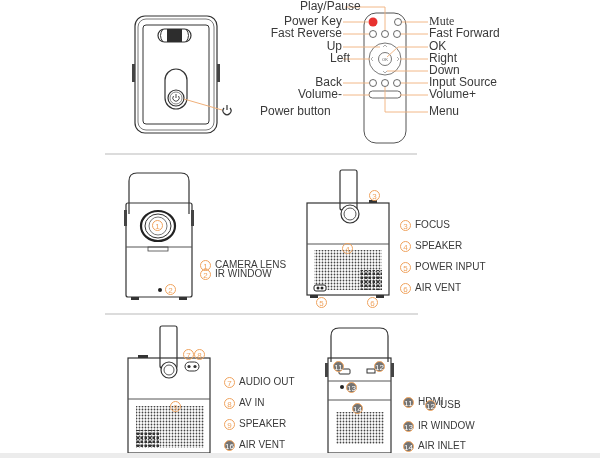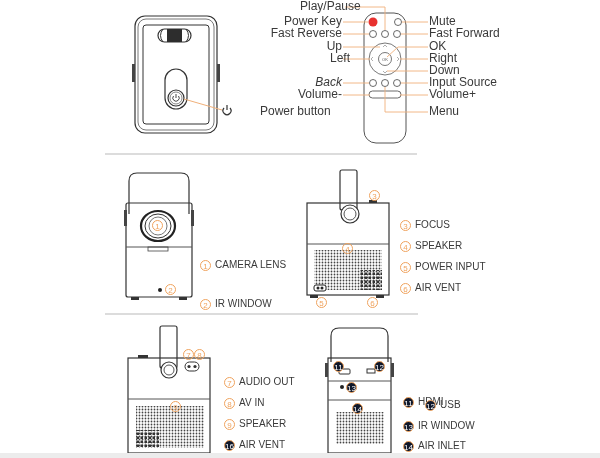--- a/index.html
+++ b/index.html
@@ -4,21 +4,21 @@
   <style>
     html, body { margin: 0; padding: 0; background: #ffffff; }
     body { width: 600px; height: 458px; position: relative; overflow: hidden;
            font-family: "Liberation Sans", sans-serif; color: #333; }
     .lbl { position: absolute; font-size: 12px; color: #3a3a3a; white-space: nowrap; line-height: 11px; }
     .lbl.r { text-align: right; }
     .cap { position: absolute; font-size: 10px; color: #3a3a3a; white-space: nowrap; line-height: 12px; }
     .num { display: inline-block; width: 11px; height: 11px; border: 1px solid #f0a35e; border-radius: 50%;
            color: #f0a35e; font-size: 8px; line-height: 11px; text-align: center; margin-right: 4px;
            vertical-align: middle; box-sizing: border-box; }
-    .num.fill { background: #0f172a; color: #fff; border-color: #f4a862; }
+    .num.fill { background: #737373; color: #fff; border-color: #f4a862; }
     .divider { position: absolute; height: 2px; background: #dcdcdc; }
     svg { position: absolute; overflow: visible; }
     .bottom-bar { position: absolute; left: 0; top: 453px; width: 600px; height: 5px; background: #ececec; }
   </style>
 </head>
 <body>
 
 <svg style="left:0;top:0;" width="600" height="140">
   <defs>
     <pattern id="grill" width="3" height="3" patternUnits="userSpaceOnUse">
@@ -98,24 +98,24 @@
     <line x1="401" y1="83" x2="428" y2="83"></line>
     <line x1="400" y1="95" x2="428" y2="95"></line>
     <path d="M385 87 V112 H428"></path>
   </g>
 </svg>
 <span class="lbl" style="left:300px;top:1px;">Play/Pause</span>
 <span class="lbl r" style="right:258px;top:16px;">Power Key</span>
 <span class="lbl r" style="right:258px;top:28px;">Fast Reverse</span>
 <span class="lbl r" style="right:258px;top:41px;">Up</span>
 <span class="lbl r" style="right:250px;top:53px;">Left</span>
-<span class="lbl r" style="right:258px;top:77px;font-style:italic;">Back</span>
+<span class="lbl r" style="right:258px;top:77px;">Back</span>
 <span class="lbl r" style="right:258px;top:89px;">Volume-</span>
 
-<span class="lbl" style="left:429px;top:16px;">Mute</span>
+<span class="lbl" style="left:429px;top:16px;font-family:Liberation Serif, serif;">Mute</span>
 <span class="lbl" style="left:429px;top:28px;">Fast Forward</span>
 <span class="lbl" style="left:429px;top:41px;">OK</span>
 <span class="lbl" style="left:429px;top:53px;">Right</span>
 <span class="lbl" style="left:429px;top:65px;">Down</span>
 <span class="lbl" style="left:429px;top:77px;">Input Source</span>
 <span class="lbl" style="left:429px;top:89px;">Volume+</span>
 <span class="lbl" style="left:429px;top:106px;">Menu</span>
 
 <div class="divider" style="left:105px;top:153px;width:312px;"></div>
 
@@ -131,21 +131,21 @@
   <rect x="148" y="247" width="20" height="4" fill="none" stroke="#444" stroke-width="0.8"></rect>
   <circle cx="160" cy="290" r="2" fill="#222"></circle>
   <rect x="131" y="297" width="8" height="3" fill="#333"></rect>
   <rect x="179" y="297" width="8" height="3" fill="#333"></rect>
 </svg>
 <span class="num" style="position:absolute;left:152px;top:220px;">1</span>
 <span class="num" style="position:absolute;left:165px;top:284px;">2</span>
 <div class="cap" style="left:200px;top:259px;">
   <span class="num">1</span><span>CAMERA LENS</span>
 </div>
-<div class="cap" style="left:200px;top:298px;">
+<div class="cap" style="left:200px;top:268px;">
   <span class="num">2</span><span>IR WINDOW</span>
 </div>
 
 <svg style="left:0;top:0;" width="600" height="458">
   <rect x="340" y="170" width="17" height="40" rx="2" fill="none" stroke="#333" stroke-width="1.2"></rect>
   <rect x="307" y="203" width="82" height="92" fill="none" stroke="#333" stroke-width="1.2"></rect>
   <line x1="307" y1="244" x2="389" y2="244" stroke="#555"></line>
   <circle cx="350" cy="214" r="9" fill="#fff" stroke="#333" stroke-width="1.2"></circle>
   <circle cx="350" cy="214" r="6" fill="none" stroke="#555"></circle>
   <rect x="369" y="200" width="8" height="3" fill="#333"></rect>

